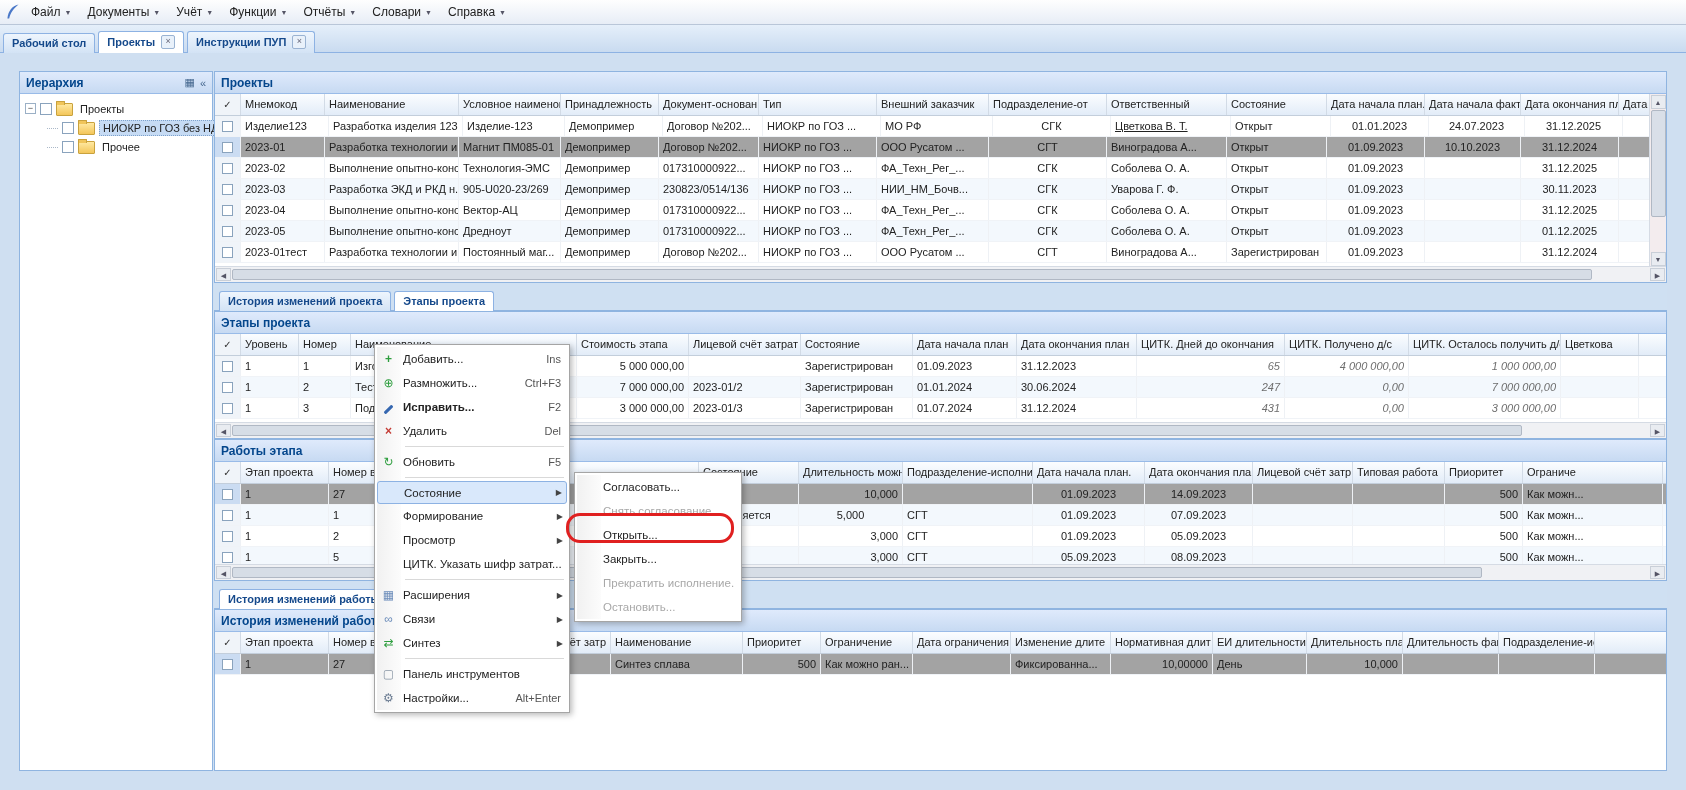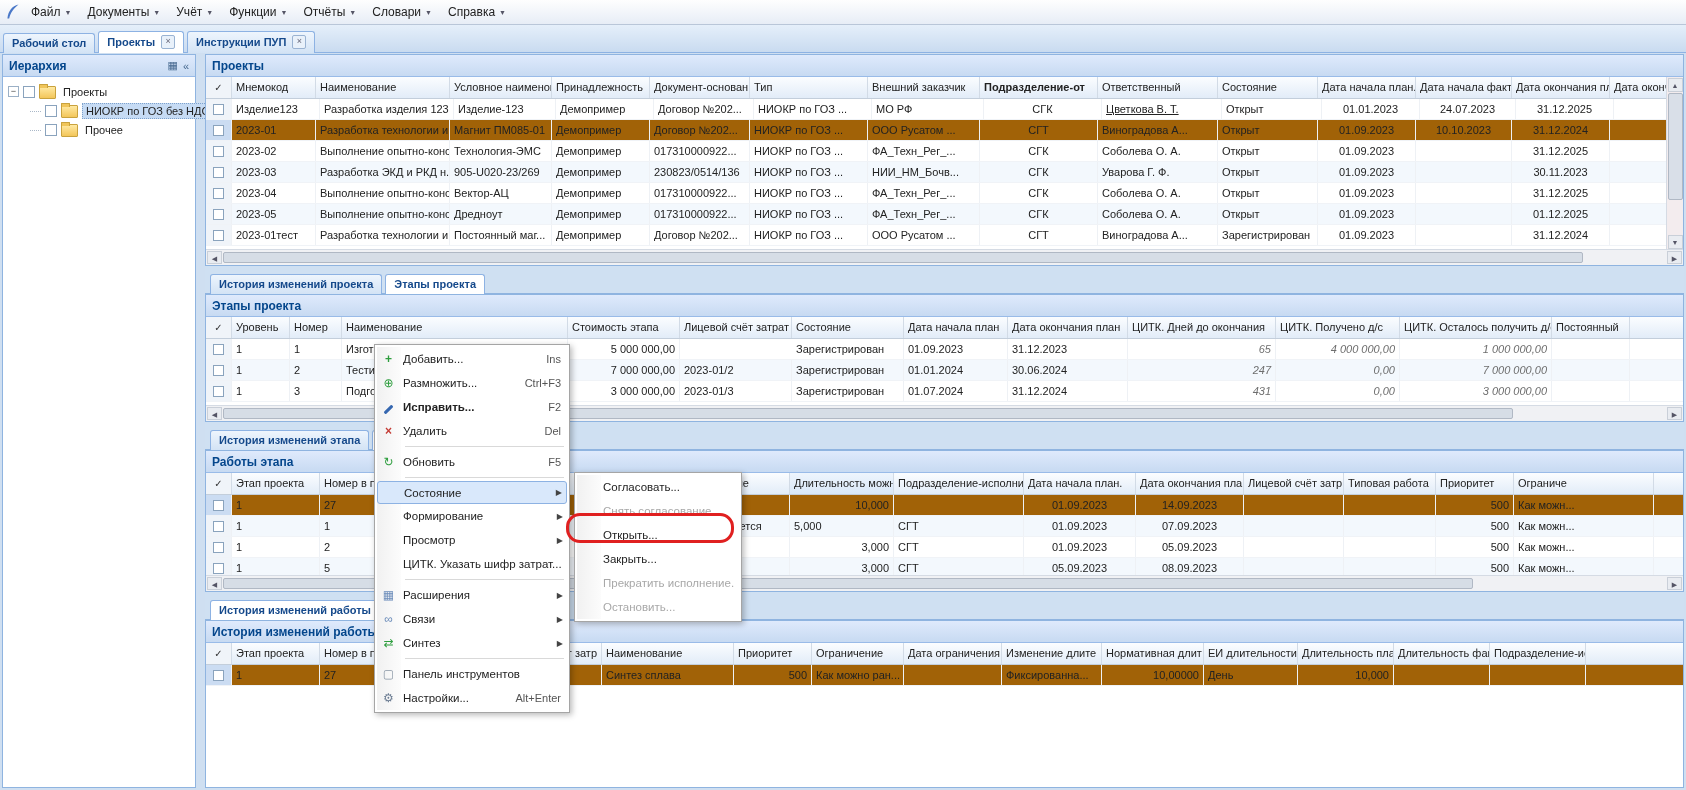--- a/index.html
+++ b/index.html
@@ -17,21 +17,21 @@
   .tabstrip{height:28px;background:linear-gradient(#e5effa,#c9dbf0);border-bottom:1px solid #8db2e3;
     display:flex;align-items:flex-end;padding:4px 2px 0 3px;gap:3px;box-sizing:border-box;}
   .mtab{border:1px solid #8db2e3;border-bottom:none;border-radius:3px 3px 0 0;padding:3px 8px 4px 8px;
     background:linear-gradient(#eef5fd,#d3e3f5);color:#15498b;font-weight:bold;font-size:11px;
     display:flex;gap:6px;align-items:center;margin-bottom:-1px;white-space:nowrap;}
   .mtab.active{background:#ffffff;}
   .mtab .x{width:12px;height:12px;font-size:9px;line-height:11px;text-align:center;color:#667;
     border:1px solid #9ab3d2;border-radius:2px;background:#e9f1fa;font-weight:normal;}
 
   
-  .app{position:absolute;top:52px;left:0;right:0;bottom:0;display:flex;gap:9px;padding:2px;box-sizing:border-box;}
+  .app{position:absolute;top:52px;left:0;right:0;bottom:0;display:flex;gap:1px;padding:19px;box-sizing:border-box;}
   .sidebar{width:192px;flex:none;background:#fff;border:1px solid #8fb4e0;display:flex;flex-direction:column;}
   .main{flex:1;min-width:0;display:flex;flex-direction:column;}
 
   .panel{background:#fff;border:1px solid #8fb4e0;display:flex;flex-direction:column;box-sizing:border-box;}
   #projects-panel{height:212px;flex:none;}
   #stages-panel{height:128px;flex:none;}
   #works-panel{height:142px;flex:none;}
   #history-panel{flex:1;min-height:0;}
   .panel-hd{height:22px;flex:none;background:linear-gradient(#dfeafc,#c7daf2);border-bottom:1px solid #99bbe8;
     color:#04468c;font-weight:bold;font-size:12px;display:flex;align-items:center;padding:0 6px;box-sizing:border-box;}
@@ -59,21 +59,21 @@
   
   .gwrap{flex:1;display:flex;min-height:0;overflow:hidden;}
   .gz{flex:1;overflow:hidden;background:#fff;}
   .g-head{display:flex;height:21px;background:linear-gradient(#fbfdff,#e2ecf8);border-bottom:1px solid #c3cedb;}
   .g-hcell{box-sizing:border-box;border-right:1px solid #d2dbe6;padding:4px 4px 0 4px;font-size:11px;color:#222;
     white-space:nowrap;overflow:hidden;flex:none;}
   .g-hcell.sorted{background:linear-gradient(#eef5fd,#d9e7f7);}
   .g-hcell .sort{font-size:8px;color:#15498b;}
   .g-row{display:flex;height:20px;border-bottom:1px solid #f0f3f7;background:#fff;}
   .g-row.alt{background:#f3f8fd;}
-  .g-row.selected{background:#a16207;}
+  .g-row.selected{background:#a3a3a3;}
   .g-cell{box-sizing:border-box;border-right:1px solid #eef1f5;padding:4px 4px 0 4px;font-size:11px;
     white-space:nowrap;overflow:hidden;flex:none;}
   .g-cell.money{font-style:italic;color:#6e6e6e;}
   .selcol{background:#f0f4f9;display:flex;align-items:center;justify-content:center;padding:0;}
   .g-row.selected .selcol{background:#cbdcf2;}
   .hcheck{color:#333;font-size:10px;}
   .rcheck{width:11px;height:11px;border:1px solid #8aa3bd;background:#fff;box-sizing:border-box;}
 
   
   .hscroll{height:16px;flex:none;background:#f0f1f4;border-top:1px solid #d5dbe4;display:flex;align-items:center;
@@ -219,21 +219,21 @@
                 <div class="g-hcell selcol" style="width: 26px;">
                   <span class="hcheck">✓</span>
                 </div>
                 <div class="g-hcell" style="width: 84px;"><span>Мнемокод</span></div>
                 <div class="g-hcell" style="width: 134px;"><span>Наименование</span></div>
                 <div class="g-hcell" style="width: 102px;"><span>Условное наименова</span></div>
                 <div class="g-hcell" style="width: 98px;"><span>Принадлежность</span></div>
                 <div class="g-hcell" style="width: 100px;"><span>Документ-основан</span></div>
                 <div class="g-hcell" style="width: 118px;"><span>Тип</span></div>
                 <div class="g-hcell" style="width: 112px;"><span>Внешний заказчик</span></div>
-                <div class="g-hcell" style="width: 118px; font-weight: bold;"><span>Подразделение-от</span></div>
+                <div class="g-hcell" style="width: 118px;"><span>Подразделение-от</span></div>
                 <div class="g-hcell" style="width: 120px;"><span>Ответственный</span></div>
                 <div class="g-hcell" style="width: 100px;"><span>Состояние</span></div>
                 <div class="g-hcell" style="width: 98px;"><span>Дата начала план.</span></div>
                 <div class="g-hcell" style="width: 96px;"><span>Дата начала факт</span></div>
                 <div class="g-hcell" style="width: 98px;"><span>Дата окончания пл</span></div>
                 <div class="g-hcell" style="width: 82px;"><span>Дата окончания ф</span></div>
               </div>
               <div class="g-row">
                 <div class="g-cell selcol" style="width: 26px;">
                   <span class="rcheck"></span>
@@ -406,21 +406,21 @@
                 <div class="g-hcell" style="width: 52px;"><span>Номер</span></div>
                 <div class="g-hcell" style="width: 226px;"><span>Наименование</span></div>
                 <div class="g-hcell" style="width: 112px;"><span>Стоимость этапа</span></div>
                 <div class="g-hcell" style="width: 112px;"><span>Лицевой счёт затрат</span></div>
                 <div class="g-hcell" style="width: 112px;"><span>Состояние</span></div>
                 <div class="g-hcell" style="width: 104px;"><span>Дата начала план</span></div>
                 <div class="g-hcell" style="width: 120px;"><span>Дата окончания план</span></div>
                 <div class="g-hcell" style="width: 148px;"><span>ЦИТК. Дней до окончания</span></div>
                 <div class="g-hcell" style="width: 124px;"><span>ЦИТК. Получено д/с</span></div>
                 <div class="g-hcell" style="width: 152px;"><span>ЦИТК. Осталось получить д/с</span></div>
-                <div class="g-hcell" style="width: 78px;"><span>Постоянный</span></div>
+                <div class="g-hcell" style="width: 78px;"><span>Цветкова</span></div>
               </div>
               <div class="g-row">
                 <div class="g-cell selcol" style="width: 26px;">
                   <span class="rcheck"></span>
                 </div>
                 <div class="g-cell" style="width: 58px;">1</div>
                 <div class="g-cell" style="width: 52px;">1</div>
                 <div class="g-cell" style="width: 226px;">Изготов</div>
                 <div class="g-cell" style="width: 112px; text-align: right;">5 000 000,00</div>
                 <div class="g-cell" style="width: 112px; margin-top: 29px;">2023-01/1</div>
@@ -469,28 +469,20 @@
             </div>
         </div>
         <div class="hscroll">
           <span class="hbtn">◀</span>
           <span class="hthumb" style="width:1290px"></span>
           <span class="hsp"></span>
           <span class="hbtn">▶</span>
         </div>
       </div>
 
-      <div class="substrip">
-          <div class="mtab">
-            <span>История изменений этапа</span>
-          </div>
-          <div class="mtab active">
-            <span>Работы этапа</span>
-          </div>
-        </div>
 
       <div class="panel" id="works-panel">
         <div class="panel-hd">
           <span>Работы этапа</span>
         </div>
         <div class="gwrap">
           <div class="gz">
               <div class="g-head">
                 <div class="g-hcell selcol" style="width: 26px;">
                   <span class="hcheck">✓</span>
@@ -526,21 +518,21 @@
                 <div class="g-cell" style="width: 140px;">Как можн...</div>
               </div>
               <div class="g-row alt">
                 <div class="g-cell selcol" style="width: 26px;">
                   <span class="rcheck"></span>
                 </div>
                 <div class="g-cell" style="width: 88px;">1</div>
                 <div class="g-cell" style="width: 86px;">1</div>
                 <div class="g-cell" style="width: 284px;"></div>
                 <div class="g-cell" style="width: 100px;">Выполняется</div>
-                <div class="g-cell" style="width: 104px; text-align: left;">5,000</div>
+                <div class="g-cell" style="width: 104px; text-align: center;">5,000</div>
                 <div class="g-cell" style="width: 130px;">СГТ</div>
                 <div class="g-cell" style="width: 112px; text-align: center;">01.09.2023</div>
                 <div class="g-cell" style="width: 108px; text-align: center;">07.09.2023</div>
                 <div class="g-cell" style="width: 100px;"></div>
                 <div class="g-cell" style="width: 92px;"></div>
                 <div class="g-cell" style="width: 78px; text-align: right;">500</div>
                 <div class="g-cell" style="width: 140px;">Как можн...</div>
               </div>
               <div class="g-row">
                 <div class="g-cell selcol" style="width: 26px;">

